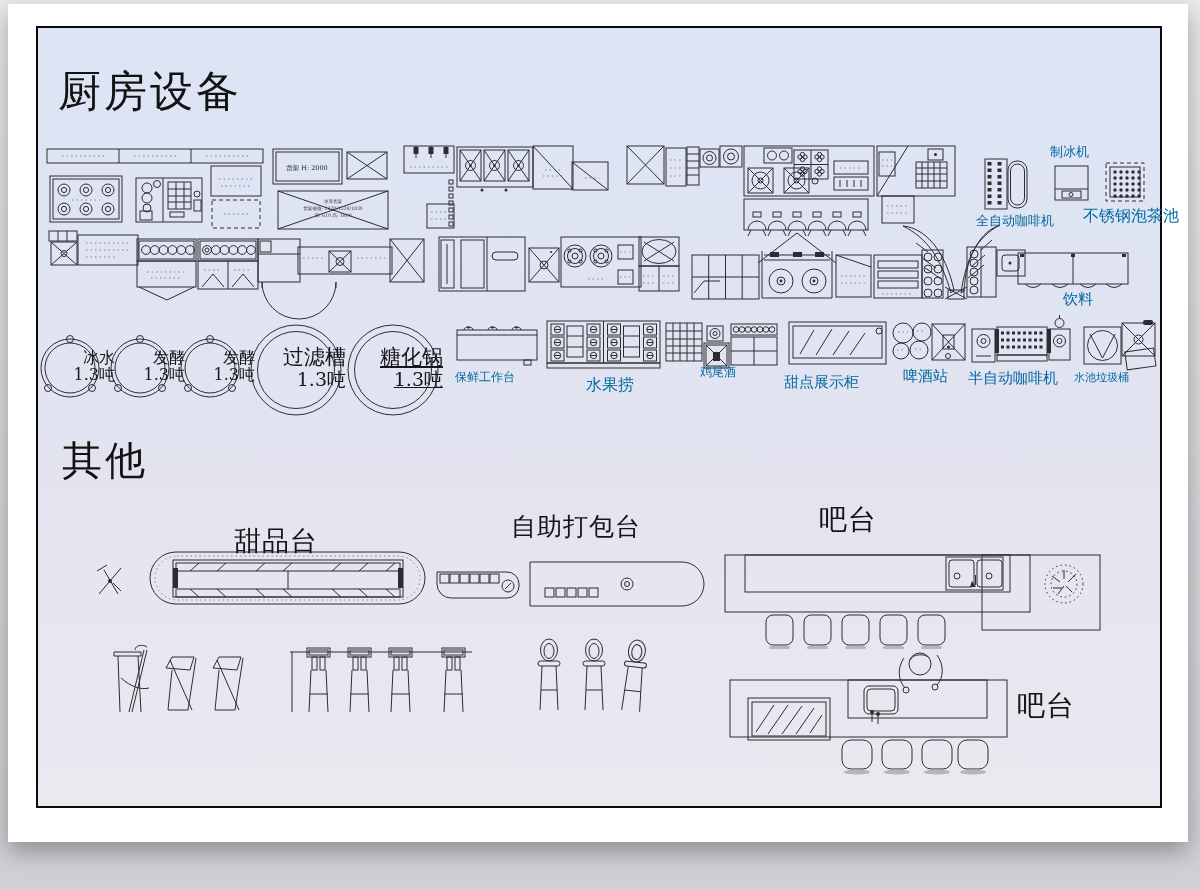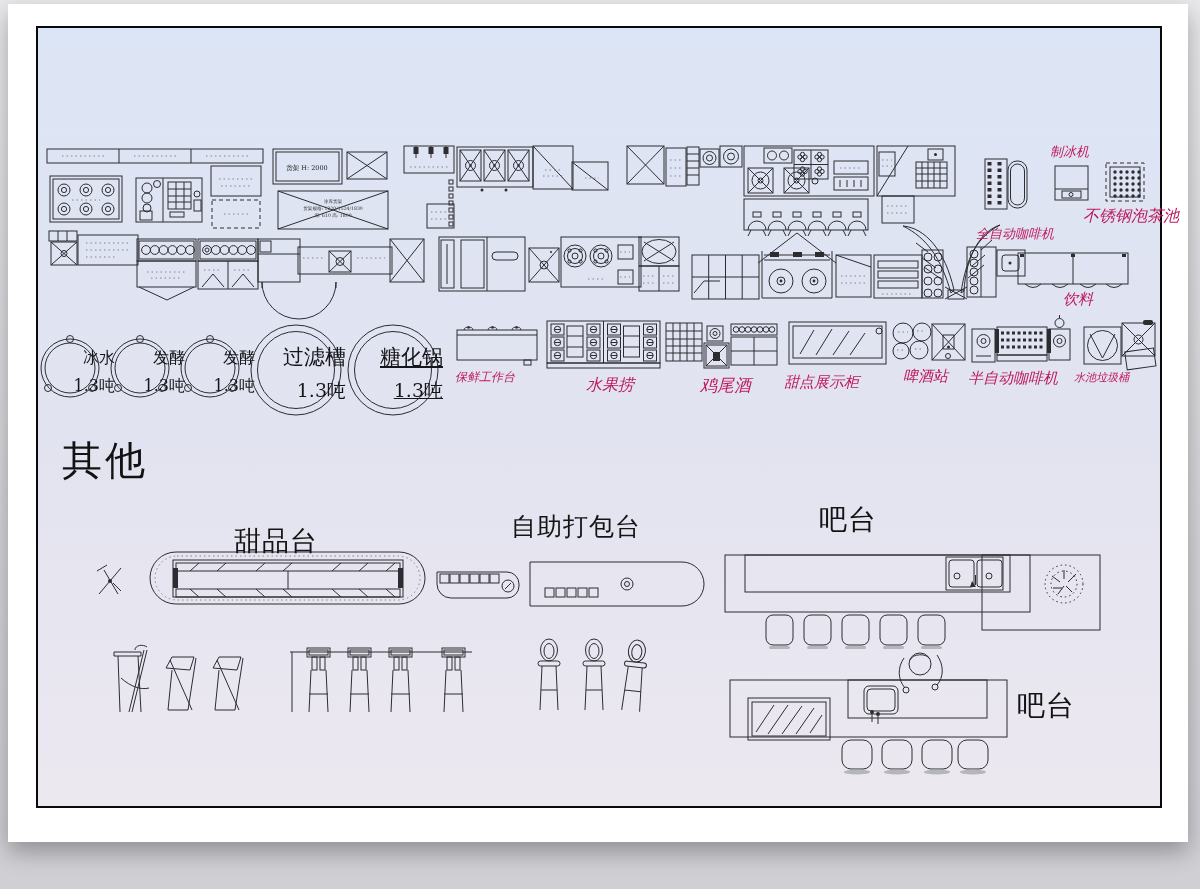--- a/index.html
+++ b/index.html
@@ -6,24 +6,24 @@
   body{background:linear-gradient(180deg,#e9e9ec 0%,#d6d6da 60%,#cfcfd4 100%);
        font-family:"Liberation Sans",sans-serif;}
   #page{position:relative;width:1200px;height:889px;overflow:hidden;}
   #paper{position:absolute;left:8px;top:4px;width:1180px;height:838px;background:#ffffff;
          box-shadow:0 10px 22px rgba(0,0,0,.30);}
   #frame{position:absolute;left:36px;top:26px;width:1122px;height:778px;
          border:2px solid #0a0a0a;
          background:linear-gradient(180deg,#dce5f5 0%,#e2e3f0 52%,#ece8f0 100%);}
   .abs{position:absolute;}
   .sec-title{color:#121212;font-weight:500;letter-spacing:3px;line-height:1;}
-  .cad-label{font-family:"DejaVu Serif",serif;color:#be185d;white-space:nowrap;line-height:1;font-style:italic;}
+  .cad-label{font-family:"DejaVu Serif",serif;color:#0369a1;white-space:nowrap;line-height:1;}
   .big-label{color:#141414;font-weight:500;letter-spacing:1px;line-height:1;white-space:nowrap;}
   .tank-text{font-family:"DejaVu Serif",serif;color:#16161a;text-align:right;line-height:1.08;}
-  .tank-text .cap{display:block;margin-top:11px;}
+  .tank-text .cap{display:block;}
   svg{position:absolute;left:0;top:0;}
   .gd{stroke:#84848e;stroke-width:1;}
   .dsh{stroke-dasharray:4 3;}
   .dot{stroke-dasharray:1.5 3;}
   .fd{fill:#2c2c31;stroke:none;}
   .sh{fill:#b5b5bc;stroke:none;}
   .t7{font:6.5px "DejaVu Serif",serif;fill:#222;stroke:none;}
   .t5{font:4.6px "DejaVu Serif",serif;fill:#333;stroke:none;}
 </style>
 </head>
@@ -727,47 +727,48 @@
         <use href="#rst" x="389" y="648"></use>
         <use href="#rst" x="442" y="648"></use>
       <use href="#mst" x="538" y="640"></use>
         <use href="#mst" x="583" y="640"></use>
       <g transform="translate(627 640) rotate(6)">
           <use href="#mst"></use>
         </g>
     </g>
   </svg>
 
+  <div class="abs sec-title" style="left:58px;top:70px;font-size:43px;">厨房设备</div>
   <div class="abs sec-title" style="left:62px;top:440px;font-size:40px;">其他</div>
 
   <div class="abs tank-text" style="left:25px;top:349px;width:90px;font-size:16px;">
     <span>冰水</span><span class="cap">1.3吨</span>
   </div>
   <div class="abs tank-text" style="left:95px;top:349px;width:90px;font-size:16px;">
     <span>发酵</span><span class="cap">1.3吨</span>
   </div>
   <div class="abs tank-text" style="left:165px;top:349px;width:90px;font-size:16px;">
     <span>发酵</span><span class="cap">1.3吨</span>
   </div>
   <div class="abs tank-text" style="left:246px;top:346px;width:100px;font-size:21px;">
     <span>过滤槽</span><span class="cap" style="font-size:19px;">1.3吨</span>
   </div>
   <div class="abs tank-text" style="left:343px;top:346px;width:100px;font-size:21px;text-decoration:underline;">
     <span>糖化锅</span><span class="cap" style="font-size:19px;">1.3吨</span>
   </div>
 
   <div class="abs cad-label" style="left:455px;top:371px;font-size:12px;">保鲜工作台</div>
   <div class="abs cad-label" style="left:586px;top:377px;font-size:16px;">水果捞</div>
-  <div class="abs cad-label" style="left:700px;top:377px;font-size:17px;">鸡尾酒</div>
+  <div class="abs cad-label" style="left:700px;top:366px;font-size:12px;">鸡尾酒</div>
   <div class="abs cad-label" style="left:784px;top:375px;font-size:15px;">甜点展示柜</div>
   <div class="abs cad-label" style="left:903px;top:369px;font-size:15px;">啤酒站</div>
   <div class="abs cad-label" style="left:968px;top:371px;font-size:15px;">半自动咖啡机</div>
   <div class="abs cad-label" style="left:1074px;top:372px;font-size:11px;">水池垃圾桶</div>
   <div class="abs cad-label" style="left:1050px;top:145px;font-size:13px;">制冰机</div>
-  <div class="abs cad-label" style="left:976px;top:214px;font-size:13px;margin-top:13px;">全自动咖啡机</div>
+  <div class="abs cad-label" style="left:976px;top:214px;font-size:13px;">全自动咖啡机</div>
   <div class="abs cad-label" style="left:1083px;top:208px;font-size:16px;">不锈钢泡茶池</div>
   <div class="abs cad-label" style="left:1063px;top:292px;font-size:15px;">饮料</div>
 
   <div class="abs big-label" style="left:234px;top:528px;font-size:27px;">甜品台</div>
   <div class="abs big-label" style="left:511px;top:514px;font-size:25px;">自助打包台</div>
   <div class="abs big-label" style="left:819px;top:506px;font-size:28px;">吧台</div>
   <div class="abs big-label" style="left:1017px;top:692px;font-size:28px;">吧台</div>
 </div>
 
 </body></html>

